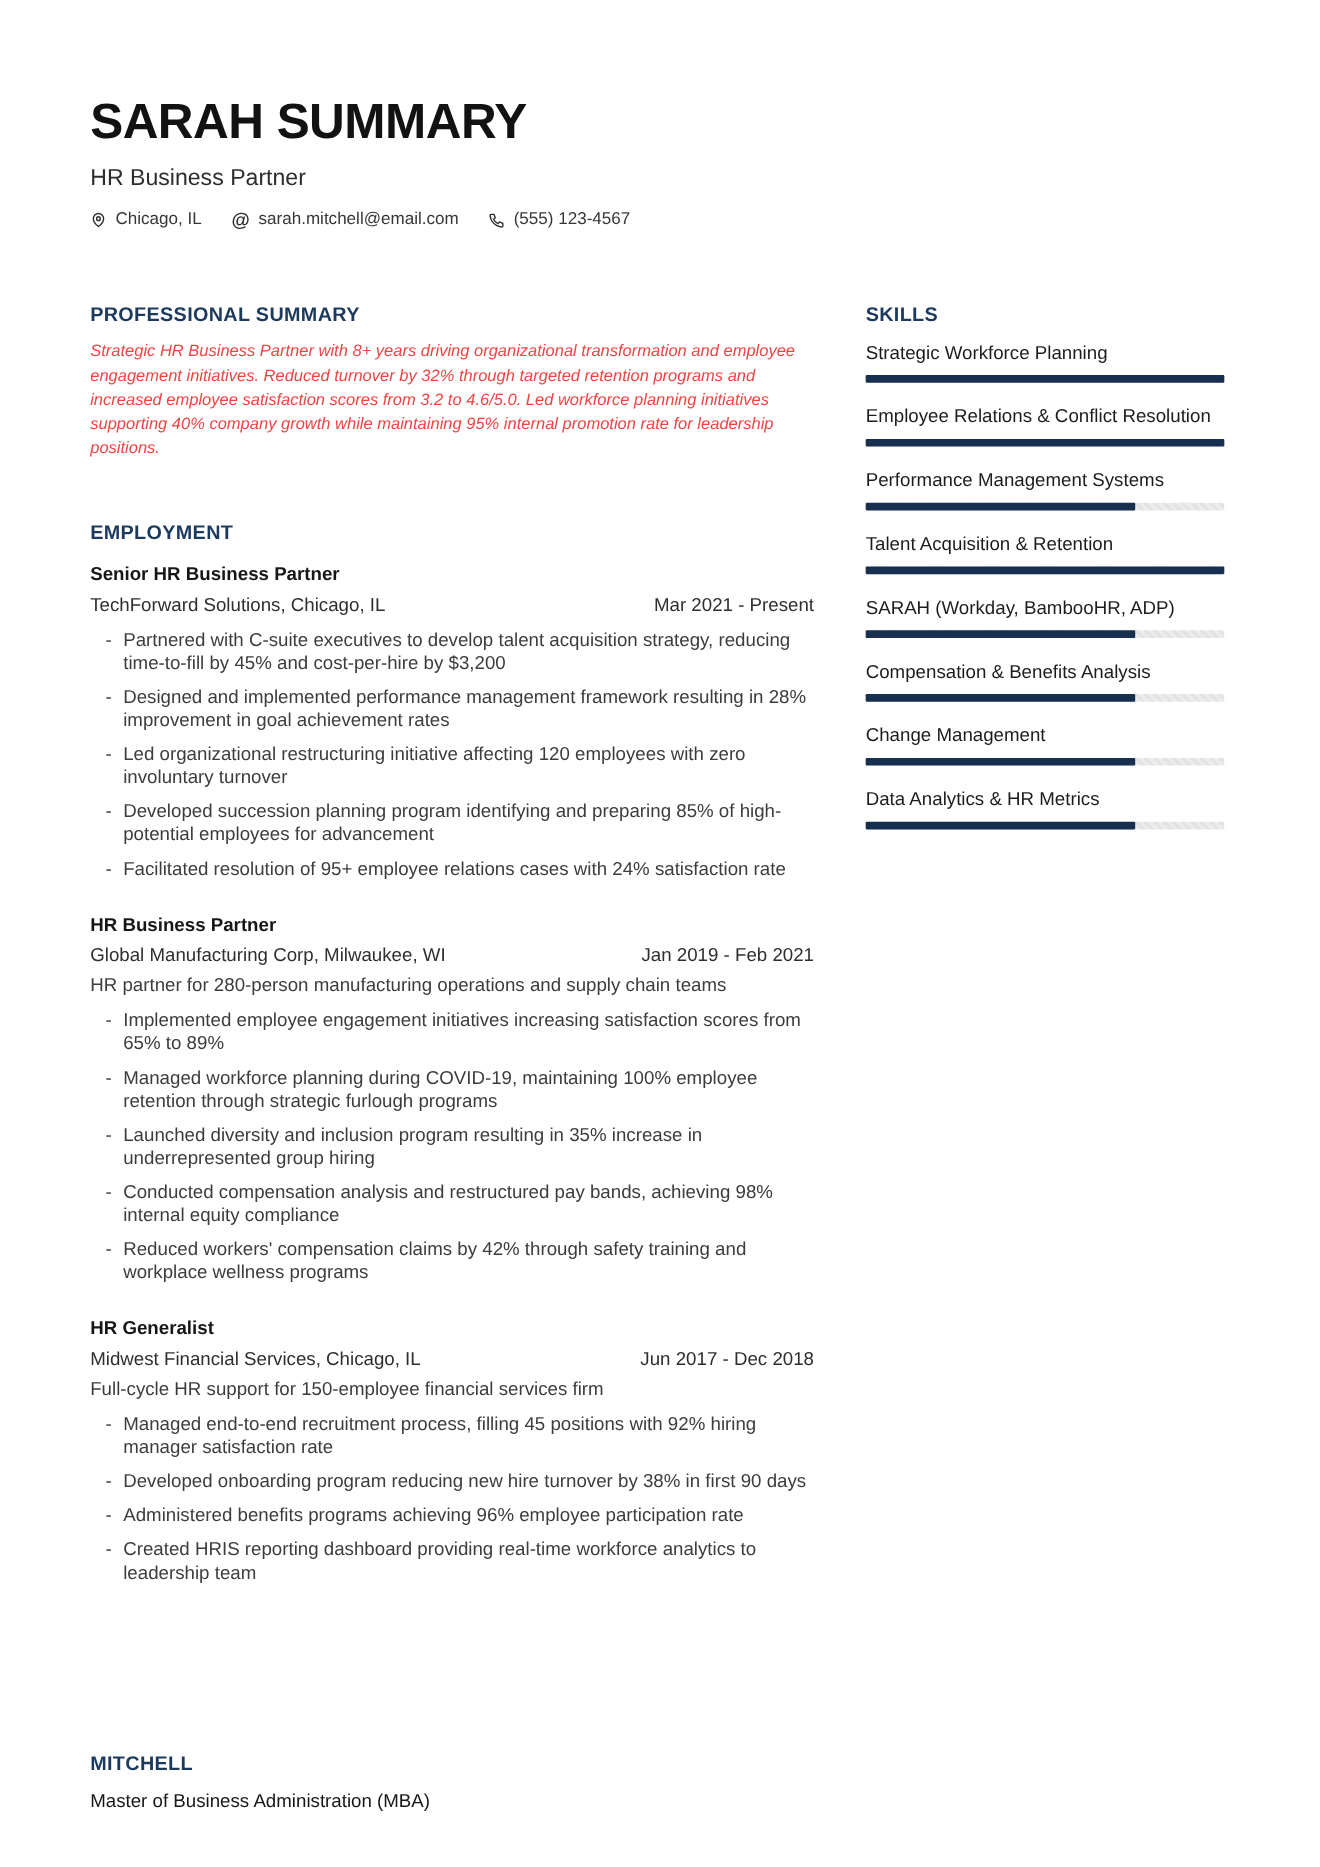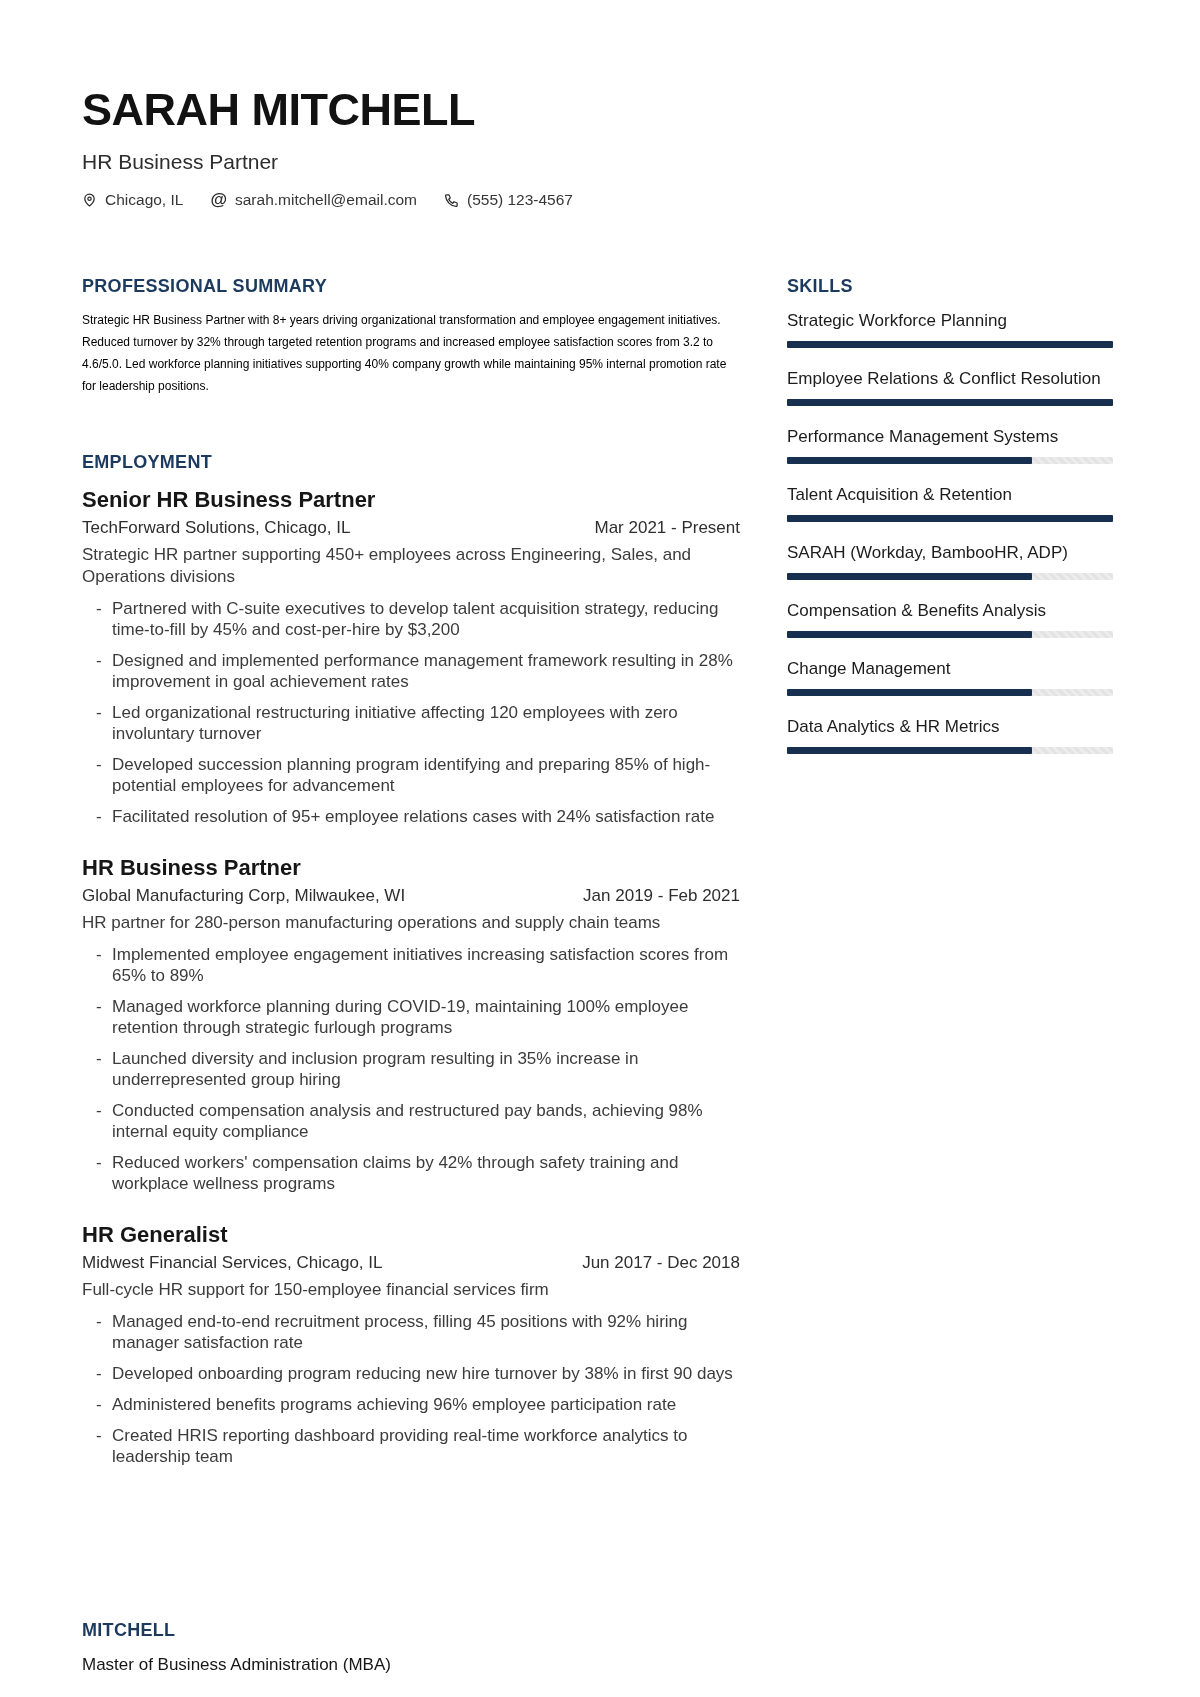--- a/index.html
+++ b/index.html
@@ -16,27 +16,27 @@
   .at-glyph{font-size:17px;font-weight:600;color:#2b2b2b;line-height:16px;}
 
   
   .columns{display:flex;justify-content:space-between;margin-top:66px;}
   .main{width:658px;flex:none;}
   .sidebar{width:326px;flex:none;}
 
   h2.section-heading{font-size:18px;font-weight:700;letter-spacing:0.3px;color:#1c3a5e;margin:0;line-height:22px;}
 
   
-  .summary-text{margin-top:12px;font-size:12px;line-height:22px;color:#000000;}
+  .summary-text{margin-top:12px;font-size:15px;line-height:22px;color:#ef4444;font-style:italic;}
 
   
   .employment{margin-top:54px;}
   .job{margin-top:16px;}
   .job + .job{margin-top:30px;}
-  .job-title{font-size:22px;font-weight:700;color:#161616;line-height:22px;}
+  .job-title{font-size:17px;font-weight:700;color:#161616;line-height:22px;}
   .job-meta{display:flex;justify-content:space-between;margin-top:6px;font-size:17px;color:#2e2e2e;line-height:22px;}
   .job-desc{margin-top:5px;font-size:17px;line-height:22px;color:#3c3c3c;}
   .bullets{margin-top:2px;}
   .bullet{display:flex;padding-left:14px;margin-top:10px;font-size:17px;line-height:21px;color:#3c3c3c;}
   .bullet .dash{width:16px;flex:none;}
   .bullet .btext{flex:1;}
 
   
   .education{margin-top:152px;}
   .edu-degree{margin-top:13px;font-size:17px;font-weight:400;color:#161616;line-height:22px;}
@@ -48,21 +48,21 @@
   .skill-bar{margin-top:9px;height:7px;width:100%;border-radius:1px;
              background:repeating-linear-gradient(45deg,#ececec 0 3px,#e3e3e3 3px 6px);}
   .skill-bar-fill{height:100%;background:#17304f;border-radius:1px;}
 </style>
 </head>
 <body>
 
 <div class="page">
 
   <div>
-    <h1 class="name">SARAH MITCHELL</h1>
+    <h1 class="name">SARAH SUMMARY</h1>
     <div class="subtitle">HR Business Partner</div>
     <div class="contact">
       <div class="item">
         <span>
           <svg width="15" height="16" viewBox="0 0 24 24" fill="none" stroke="#2b2b2b" stroke-width="2" stroke-linecap="round" stroke-linejoin="round">
             <path d="M12 21.5s-7.5-6-7.5-11.5a7.5 7.5 0 0 1 15 0C19.5 15.5 12 21.5 12 21.5z"></path>
             <circle cx="12" cy="10" r="2.7"></circle>
           </svg>
         </span>
         <span>Chicago, IL</span>
@@ -93,21 +93,20 @@
 
       <section class="employment">
         <h2 class="section-heading">EMPLOYMENT</h2>
 
         <div class="job">
           <div class="job-title">Senior HR Business Partner</div>
           <div class="job-meta">
             <span>TechForward Solutions, Chicago, IL</span>
             <span>Mar 2021 - Present</span>
           </div>
-          <div class="job-desc">Strategic HR partner supporting 450+ employees across Engineering, Sales, and Operations divisions</div>
           <div class="bullets">
             <div class="bullet">
                 <span class="dash">-</span>
                 <span class="btext">Partnered with C-suite executives to develop talent acquisition strategy, reducing time-to-fill by 45% and cost-per-hire by $3,200</span>
               </div>
             <div class="bullet">
                 <span class="dash">-</span>
                 <span class="btext">Designed and implemented performance management framework resulting in 28% improvement in goal achievement rates</span>
               </div>
             <div class="bullet">

